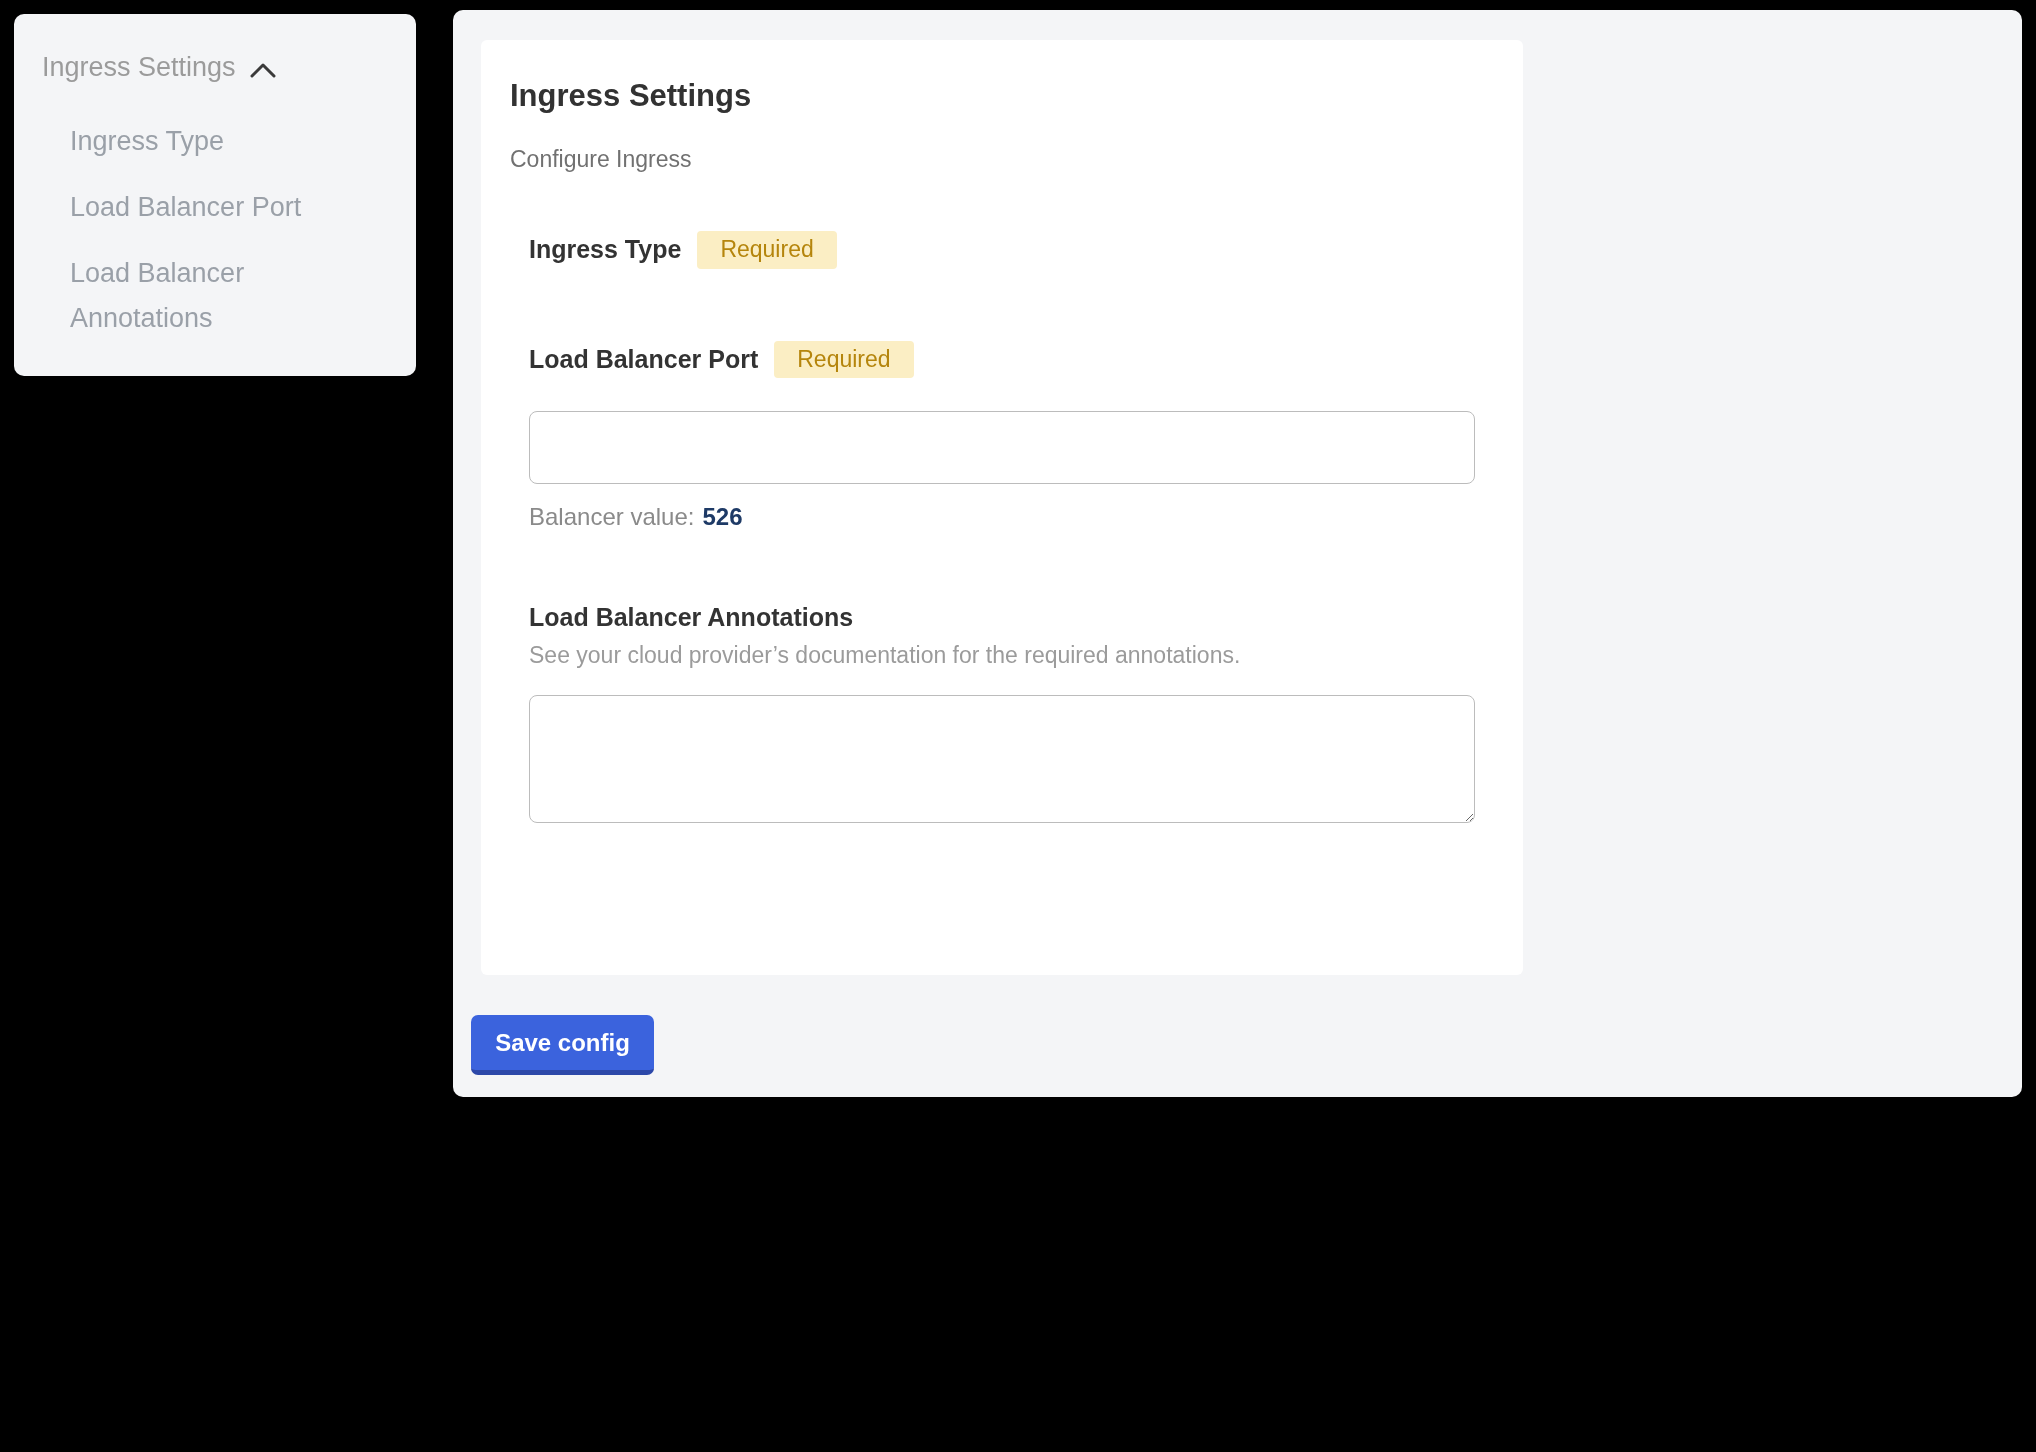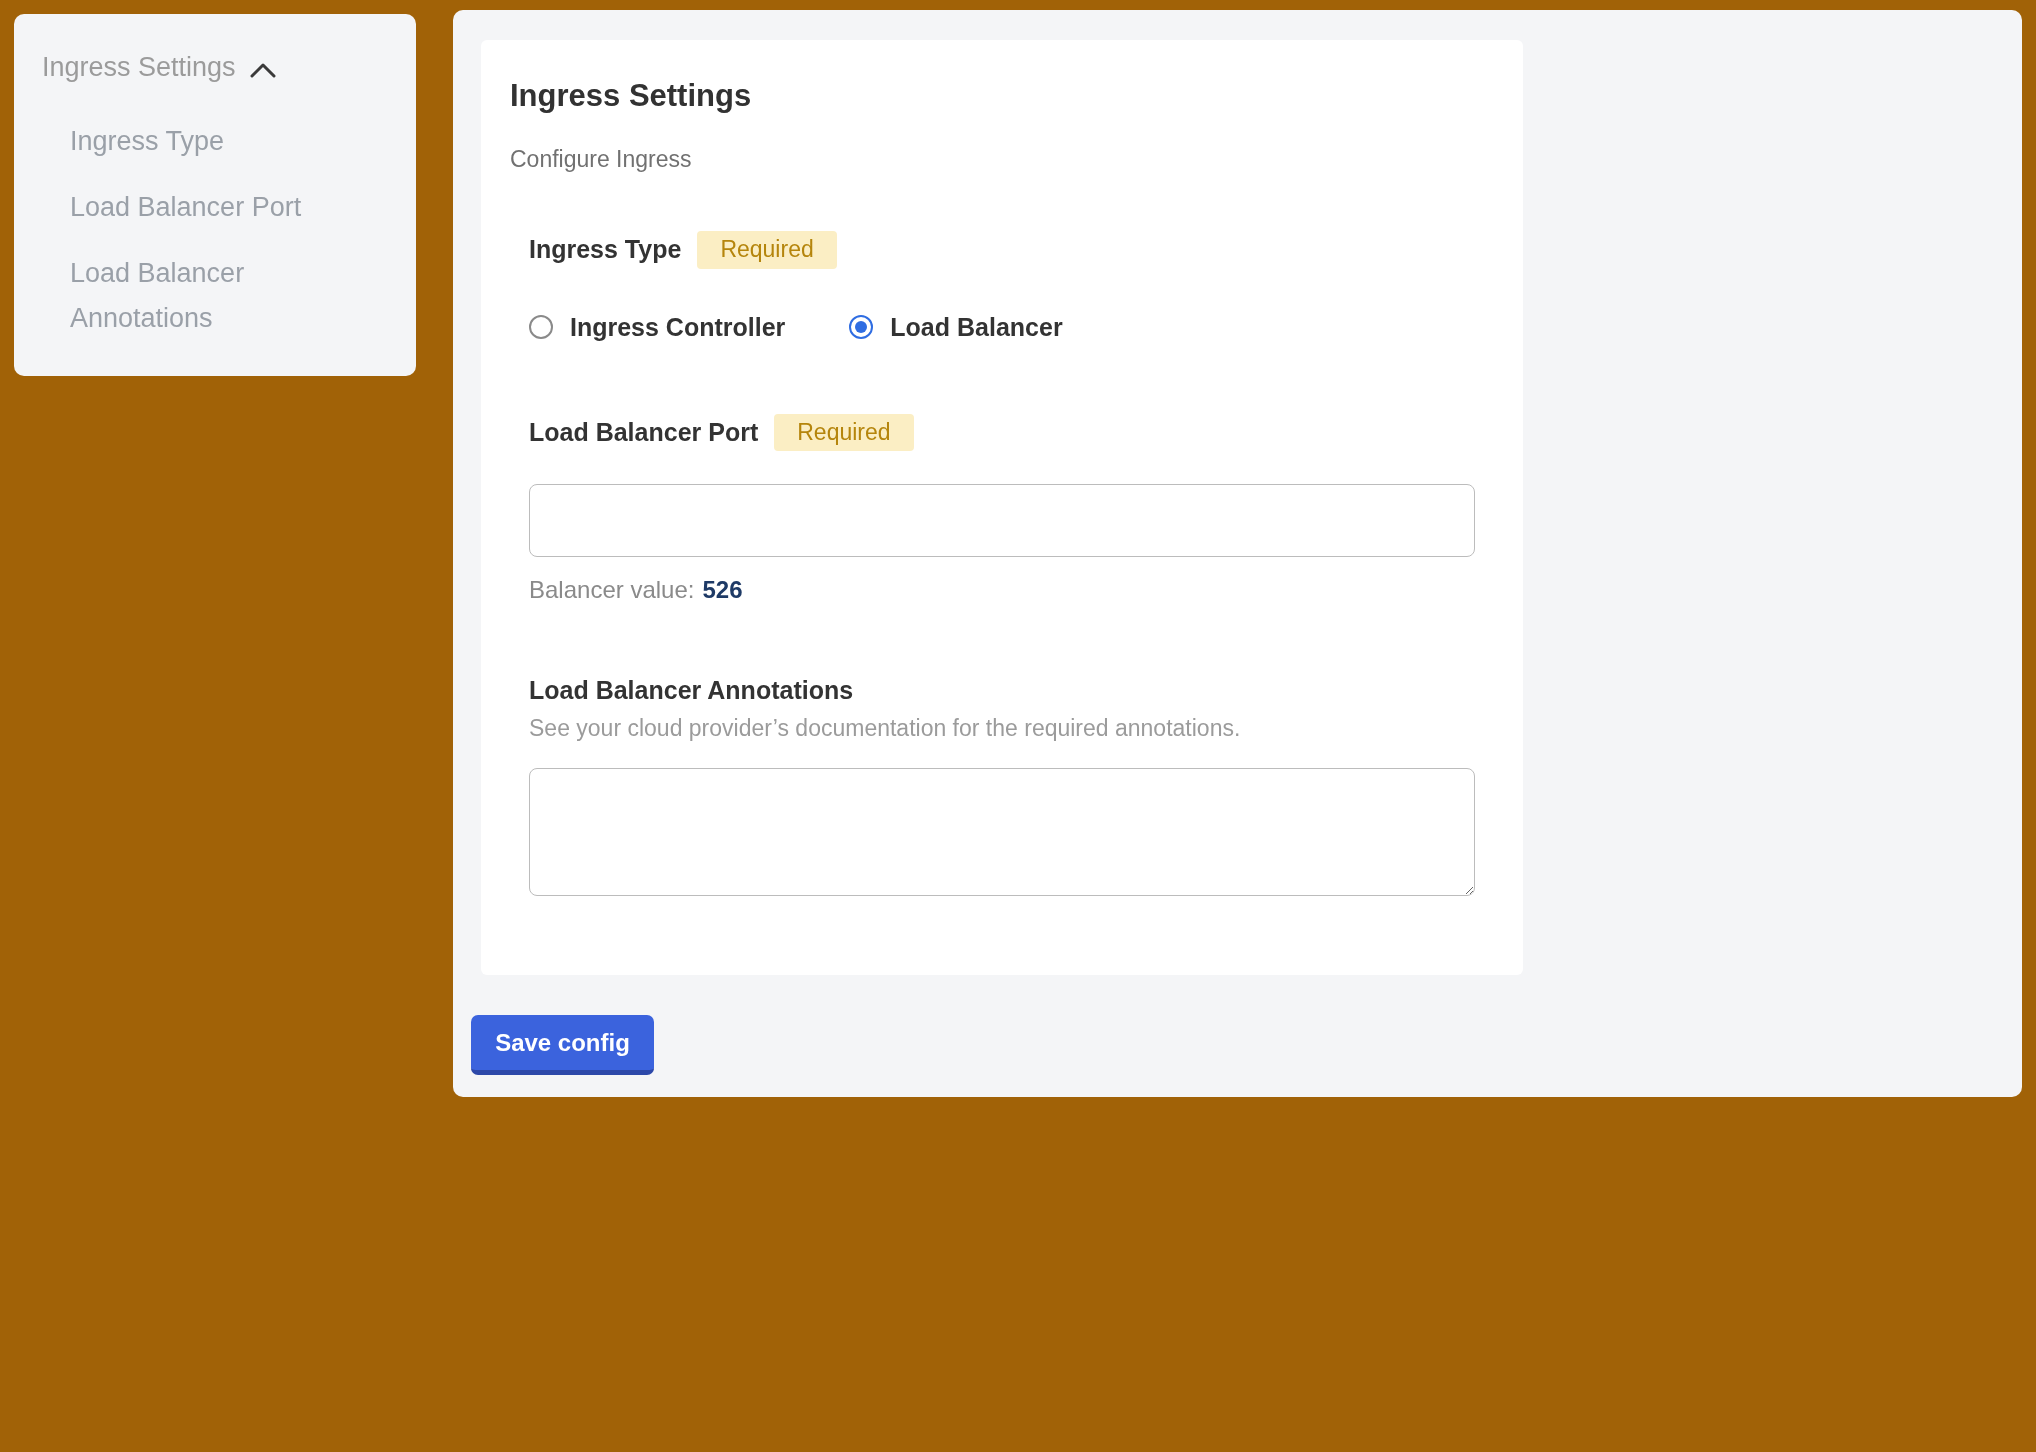--- a/index.html
+++ b/index.html
@@ -1,21 +1,21 @@
 <!DOCTYPE html>
 <html><head>
 <meta charset="utf-8">
 <style>
   * { box-sizing: border-box; }
   html, body { margin: 0; padding: 0; background: #ffffff; }
   .screen {
     position: relative;
     width: 2036px;
     height: 1452px;
-    background: #a16207;
+    background: #000000;
     font-family: "Liberation Sans", "DejaVu Sans", sans-serif;
     color: #333333;
     overflow: hidden;
   }
 
   
   .sidebar {
     position: absolute;
     left: 14px; top: 14px;
     width: 402px; height: 362px;
@@ -214,30 +214,20 @@
     <div class="card">
       <h1 class="card-title">Ingress Settings</h1>
       <p class="card-subtitle">Configure Ingress</p>
 
       <div class="section">
         <div class="field-label-row">
           <span class="field-label">Ingress Type</span>
           <span class="required-badge">Required</span>
         </div>
 
-        <div class="radio-row">
-          <label class="radio-option">
-            <span class="radio-circle"></span>
-            <span class="radio-label">Ingress Controller</span>
-          </label>
-          <label class="radio-option">
-            <span class="radio-circle selected"></span>
-            <span class="radio-label">Load Balancer</span>
-          </label>
-        </div>
       </div>
 
       <div class="section">
         <div class="field-label-row">
           <span class="field-label">Load Balancer Port</span>
           <span class="required-badge">Required</span>
         </div>
         <input type="text" class="text-input" value="" style="">
         <div class="default-line">
           <span>Balancer value:</span><span class="default-value">526</span>

